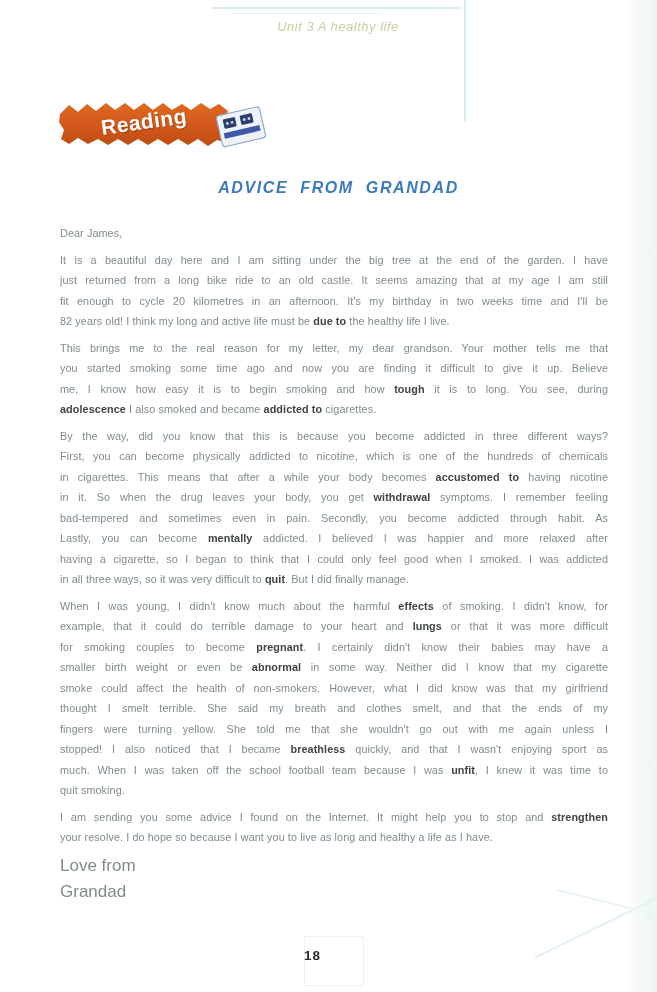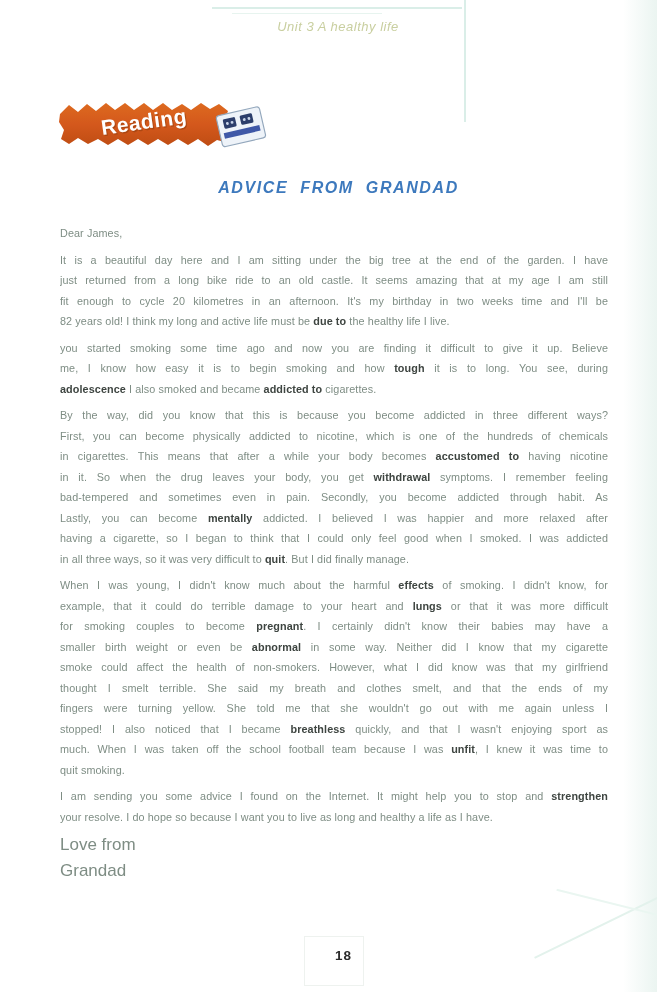--- a/index.html
+++ b/index.html
@@ -51,21 +51,21 @@
     position:relative;height:20.5px;line-height:20.5px;font-size:10.8px;
     text-align:justify;text-align-last:justify;overflow:hidden;letter-spacing:0.1px;
   }
   .salutation,.line.lastline{text-align-last:left;}
   .para{margin-top:6px;}
   .bold{font-weight:bold;color:var(--bold-text);}
   .closing{margin-top:5px;}
   .closing div{height:26px;line-height:26px;font-size:17px;}
   
   .page-number{
-    position:absolute;left:304px;top:948px;width:48px;text-align:right;
+    position:absolute;left:304px;top:948px;width:48px;text-align:left;
     font-size:13.5px;font-weight:bold;color:#2b2b2b;letter-spacing:1px;
   }
 </style>
 </head>
 <body>
 
 <div class="page">
 
   <div class="header-topline"></div>
   <div class="header-topline2"></div>
@@ -108,20 +108,21 @@
   <div class="letter">
     <div class="salutation">Dear James,</div>
     <div>
         <div class="para">
           <div class="line"><span class="reg">It is a beautiful day here and I am sitting under the big tree at the end of the garden. I have</span></div>
           <div class="line"><span class="reg">just returned from a long bike ride to an old castle. It seems amazing that at my age I am still</span></div>
           <div class="line"><span class="reg">fit enough to cycle 20 kilometres in an afternoon. It's my birthday in two weeks time and I'll be</span></div>
           <div class="line lastline"><span class="reg">82 years old! I think my long and active life must be </span><span class="bold">due to</span><span class="reg"> the healthy life I live.</span></div>
         </div>
         <div class="para">
+          <div class="line"><span class="reg">This brings me to the real reason for my letter, my dear grandson. Your mother tells me that</span></div>
           <div class="line"><span class="reg">you started smoking some time ago and now you are finding it difficult to give it up. Believe</span></div>
           <div class="line"><span class="reg">me, I know how easy it is to begin smoking and how </span><span class="bold">tough</span><span class="reg"> it is to long. You see, during</span></div>
           <div class="line lastline"><span class="bold">adolescence</span><span class="reg"> I also smoked and became </span><span class="bold">addicted to</span><span class="reg"> cigarettes.</span></div>
         </div>
         <div class="para">
           <div class="line"><span class="reg">By the way, did you know that this is because you become addicted in three different ways?</span></div>
           <div class="line"><span class="reg">First, you can become physically addicted to nicotine, which is one of the hundreds of chemicals</span></div>
           <div class="line"><span class="reg">in cigarettes. This means that after a while your body becomes </span><span class="bold">accustomed to</span><span class="reg"> having nicotine</span></div>
           <div class="line"><span class="reg">in it. So when the drug leaves your body, you get </span><span class="bold">withdrawal</span><span class="reg"> symptoms. I remember feeling</span></div>
           <div class="line"><span class="reg">bad-tempered and sometimes even in pain. Secondly, you become addicted through habit. As</span></div>

